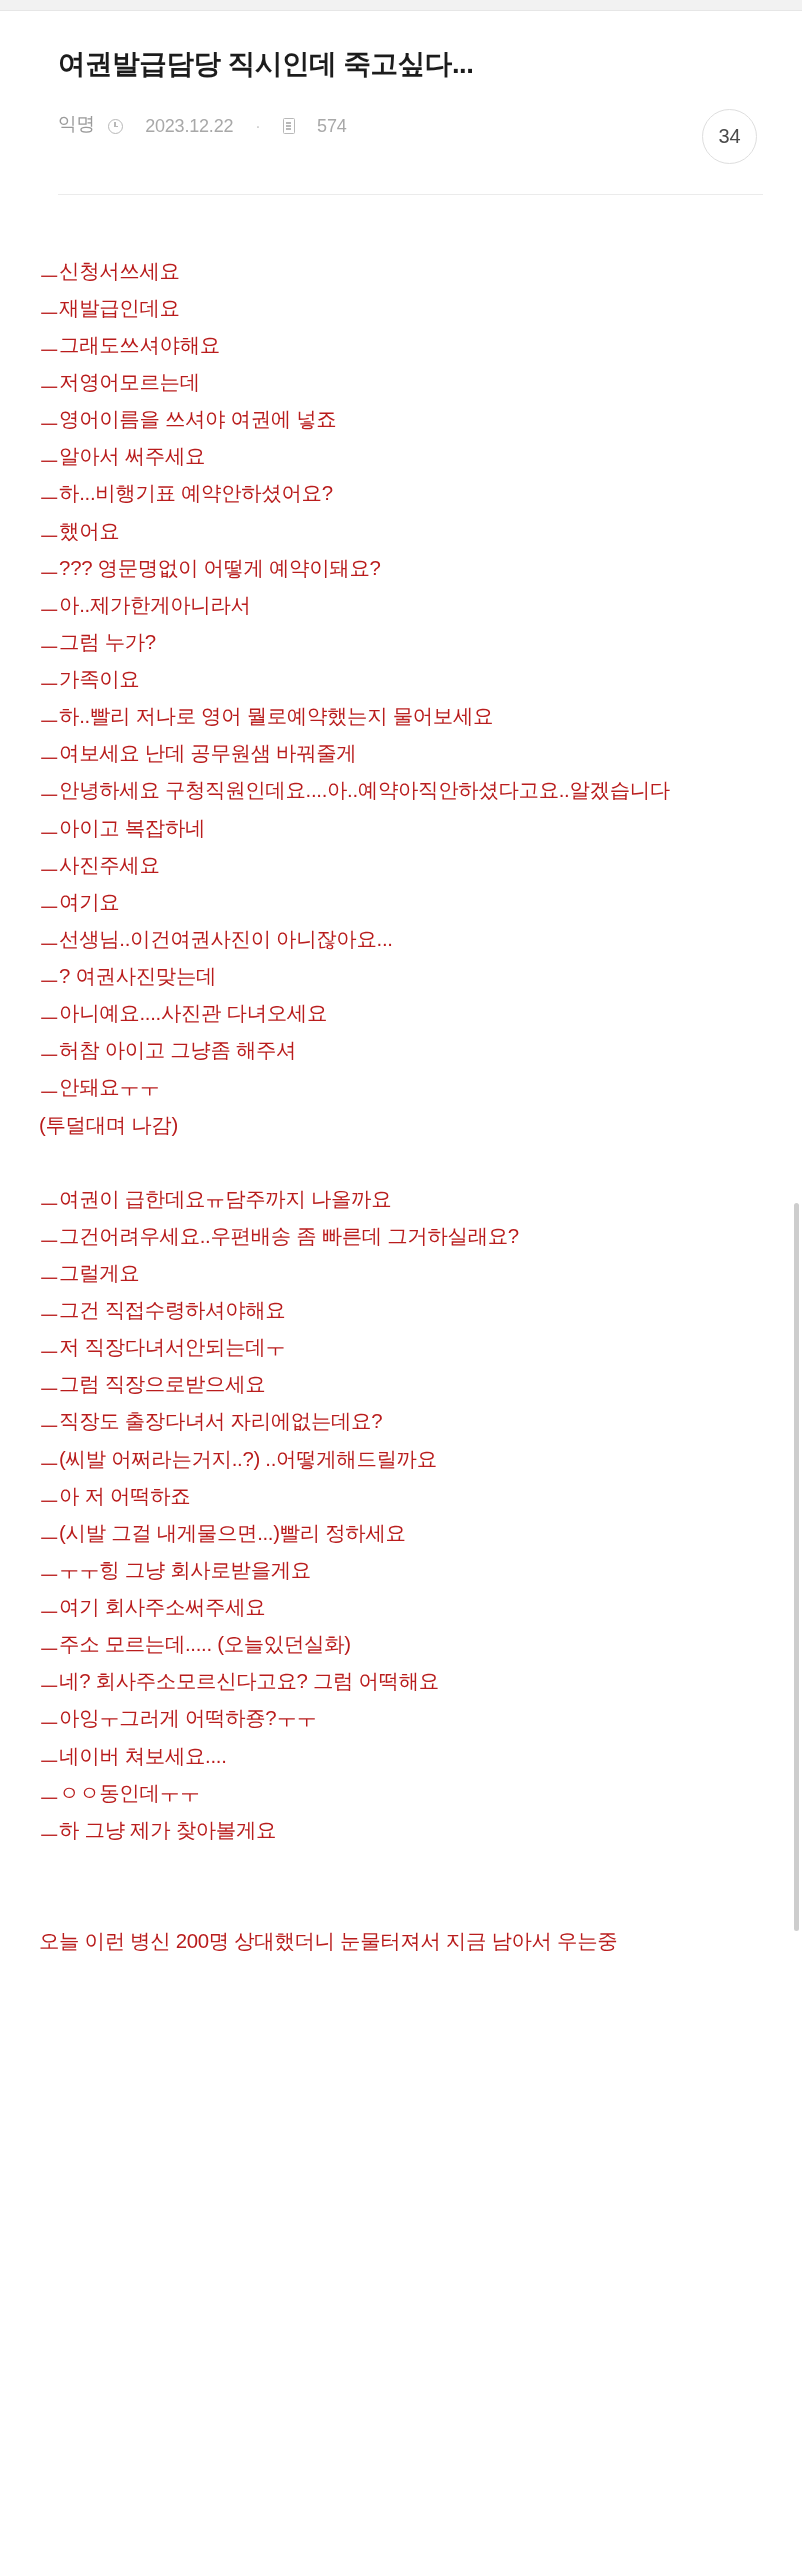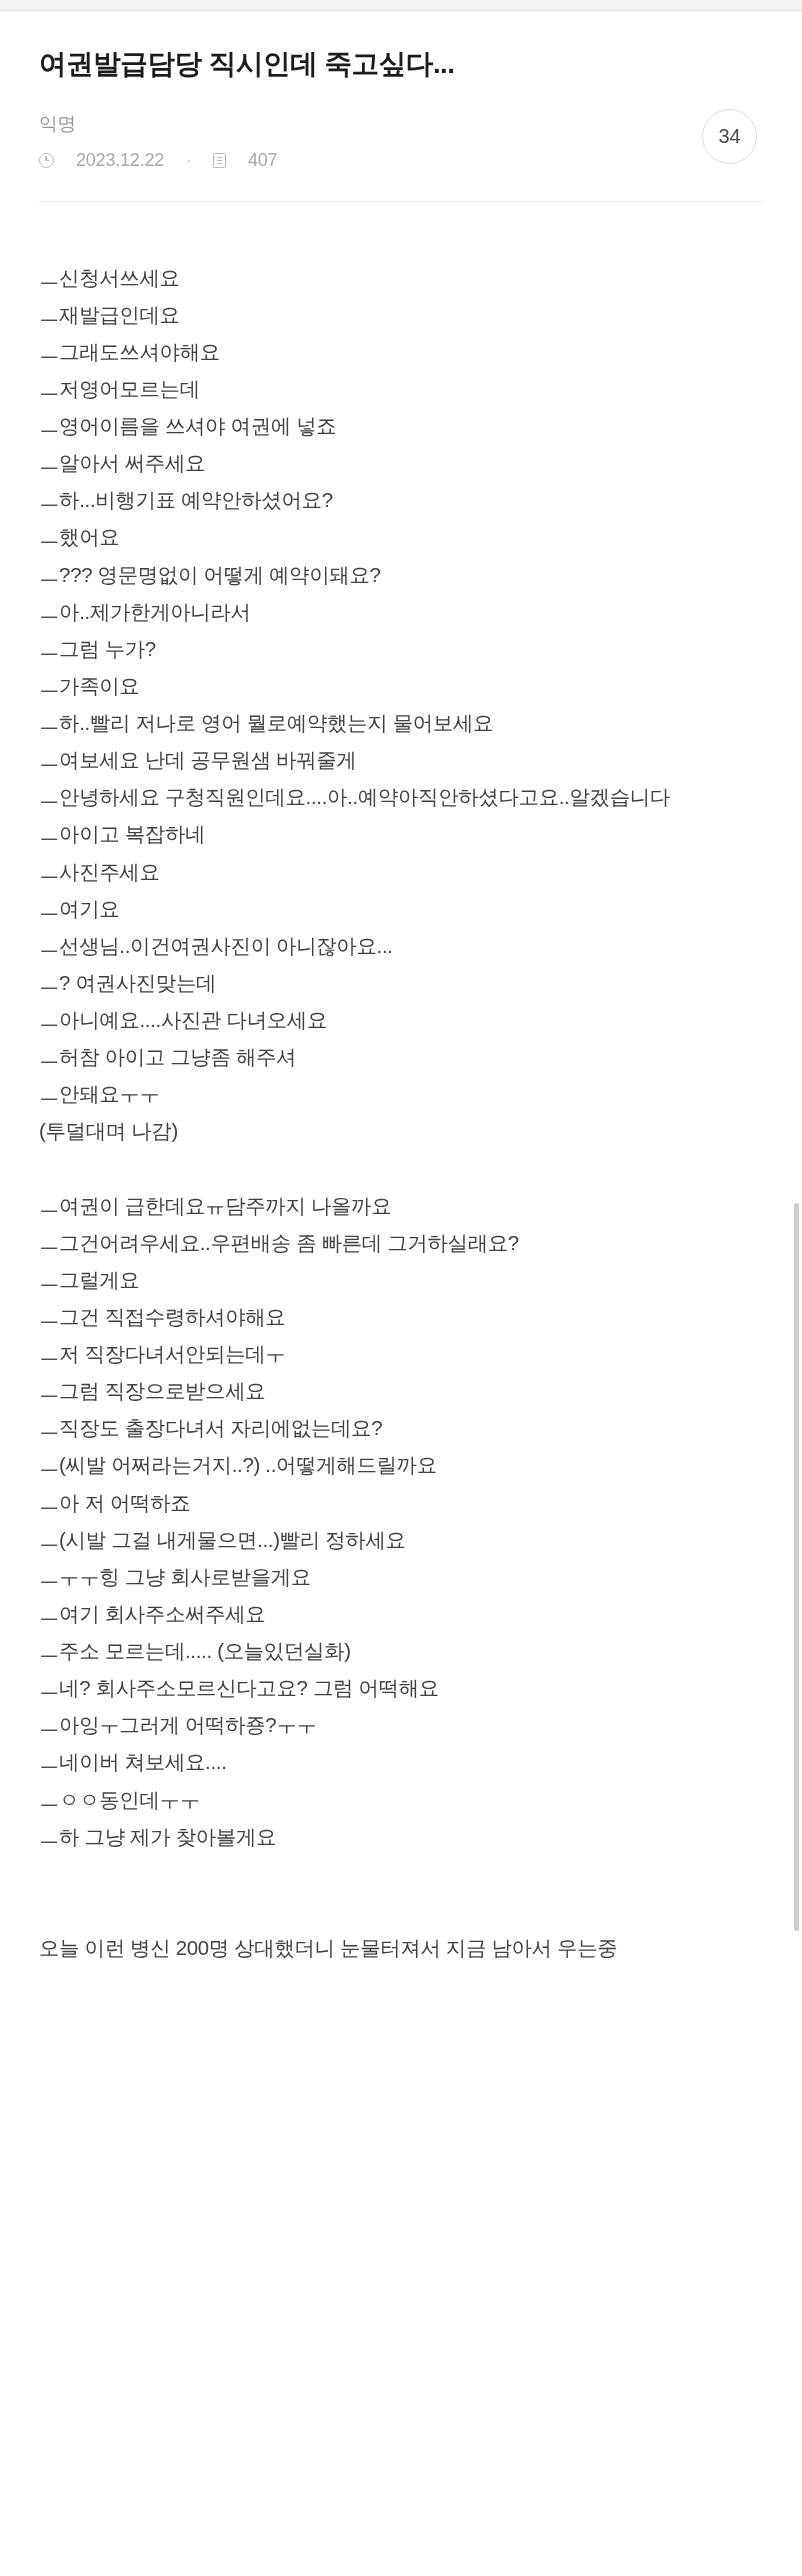--- a/index.html
+++ b/index.html
@@ -24,39 +24,41 @@
   }
   .top-bar {
     height: 10.4px;
     background: #f2f2f2;
     border-bottom: 0.7px solid #e6e6e6;
     width: 100%;
   }
   .post-header {
     padding: 34px 39px 12px 39px;
     box-sizing: border-box;
+    margin-left: 19px;
   }
   .post-title {
     font-size: 27.5px;
     font-weight: bold;
     line-height: 1.35;
     color: #1c1c1c;
     letter-spacing: -0.4px;
     margin: 0 0 25px 0;
   }
   .meta-row {
     display: flex;
     align-items: flex-start;
     justify-content: space-between;
   }
   .meta-left {
     display: flex;
-    flex-direction: column;
+    flex-direction: row;
     gap: 13.4px;
     padding-top: 3px;
+    align-items: flex-end;
   }
   .author {
     font-size: 18.6px;
     color: #9a9a9a;
     letter-spacing: -0.2px;
   }
   .meta-sub {
     display: flex;
     align-items: center;
     gap: 22px;
@@ -136,21 +138,21 @@
     height: 0.7px;
     background: #ebebeb;
     margin: 30px 0 0 0;
     width: 100%;
   }
   .post-body {
     padding: 46px 39px 45px 39px;
     box-sizing: border-box;
     font-size: 20.4px;
     line-height: 1.82;
-    color: #404040;
+    color: #b91c1c;
     letter-spacing: -0.3px;
     white-space: pre-wrap;
     word-break: break-word;
   }
   .body-line {
     min-height: 6px;
   }
   .body-line.blank {
     height: 37px;
   }
@@ -179,21 +181,21 @@
     <h1 class="post-title">여권발급담당 직시인데 죽고싶다...</h1>
 
     <div class="meta-row">
       <div class="meta-left">
         <div class="author">익명</div>
         <div class="meta-sub">
           <span class="clock-icon"></span>
           <span>2023.12.22</span>
           <span class="dot-sep">·</span>
           <span class="doc-icon"></span>
-          <span class="view-count">407</span>
+          <span class="view-count">574</span>
         </div>
       </div>
       <div class="comment-badge">34</div>
     </div>
 
     <div class="divider"></div>
   </div>
 
   <div class="post-body"><div class="body-line">ㅡ신청서쓰세요</div><div class="body-line">ㅡ재발급인데요</div><div class="body-line">ㅡ그래도쓰셔야해요</div><div class="body-line">ㅡ저영어모르는데</div><div class="body-line">ㅡ영어이름을 쓰셔야 여권에 넣죠</div><div class="body-line">ㅡ알아서 써주세요</div><div class="body-line">ㅡ하...비행기표 예약안하셨어요?</div><div class="body-line">ㅡ했어요</div><div class="body-line">ㅡ??? 영문명없이 어떻게 예약이돼요?</div><div class="body-line">ㅡ아..제가한게아니라서</div><div class="body-line">ㅡ그럼 누가?</div><div class="body-line">ㅡ가족이요</div><div class="body-line">ㅡ하..빨리 저나로 영어 뭘로예약했는지 물어보세요</div><div class="body-line">ㅡ여보세요 난데 공무원샘 바꿔줄게</div><div class="body-line">ㅡ안녕하세요 구청직원인데요....아..예약아직안하셨다고요..알겠습니다</div><div class="body-line">ㅡ아이고 복잡하네</div><div class="body-line">ㅡ사진주세요</div><div class="body-line">ㅡ여기요</div><div class="body-line">ㅡ선생님..이건여권사진이 아니잖아요...</div><div class="body-line">ㅡ? 여권사진맞는데</div><div class="body-line">ㅡ아니예요....사진관 다녀오세요</div><div class="body-line">ㅡ허참 아이고 그냥좀 해주셔</div><div class="body-line">ㅡ안돼요ㅜㅜ</div><div class="body-line">(투덜대며 나감)</div><div class="body-line blank"></div><div class="body-line">ㅡ여권이 급한데요ㅠ담주까지 나올까요</div><div class="body-line">ㅡ그건어려우세요..우편배송 좀 빠른데 그거하실래요?</div><div class="body-line">ㅡ그럴게요</div><div class="body-line">ㅡ그건 직접수령하셔야해요</div><div class="body-line">ㅡ저 직장다녀서안되는데ㅜ</div><div class="body-line">ㅡ그럼 직장으로받으세요</div><div class="body-line">ㅡ직장도 출장다녀서 자리에없는데요?</div><div class="body-line">ㅡ(씨발 어쩌라는거지..?) ..어떻게해드릴까요</div><div class="body-line">ㅡ아 저 어떡하죠</div><div class="body-line">ㅡ(시발 그걸 내게물으면...)빨리 정하세요</div><div class="body-line">ㅡㅜㅜ힝 그냥 회사로받을게요</div><div class="body-line">ㅡ여기 회사주소써주세요</div><div class="body-line">ㅡ주소 모르는데..... (오늘있던실화)</div><div class="body-line">ㅡ네? 회사주소모르신다고요? 그럼 어떡해요</div><div class="body-line">ㅡ아잉ㅜ그러게 어떡하죵?ㅜㅜ</div><div class="body-line">ㅡ네이버 쳐보세요....</div><div class="body-line">ㅡㅇㅇ동인데ㅜㅜ</div><div class="body-line">ㅡ하 그냥 제가 찾아볼게요</div><div class="body-line blank"></div><div class="body-line blank"></div><div class="body-line">오늘 이런 병신 200명 상대했더니 눈물터져서 지금 남아서 우는중</div></div>
 

